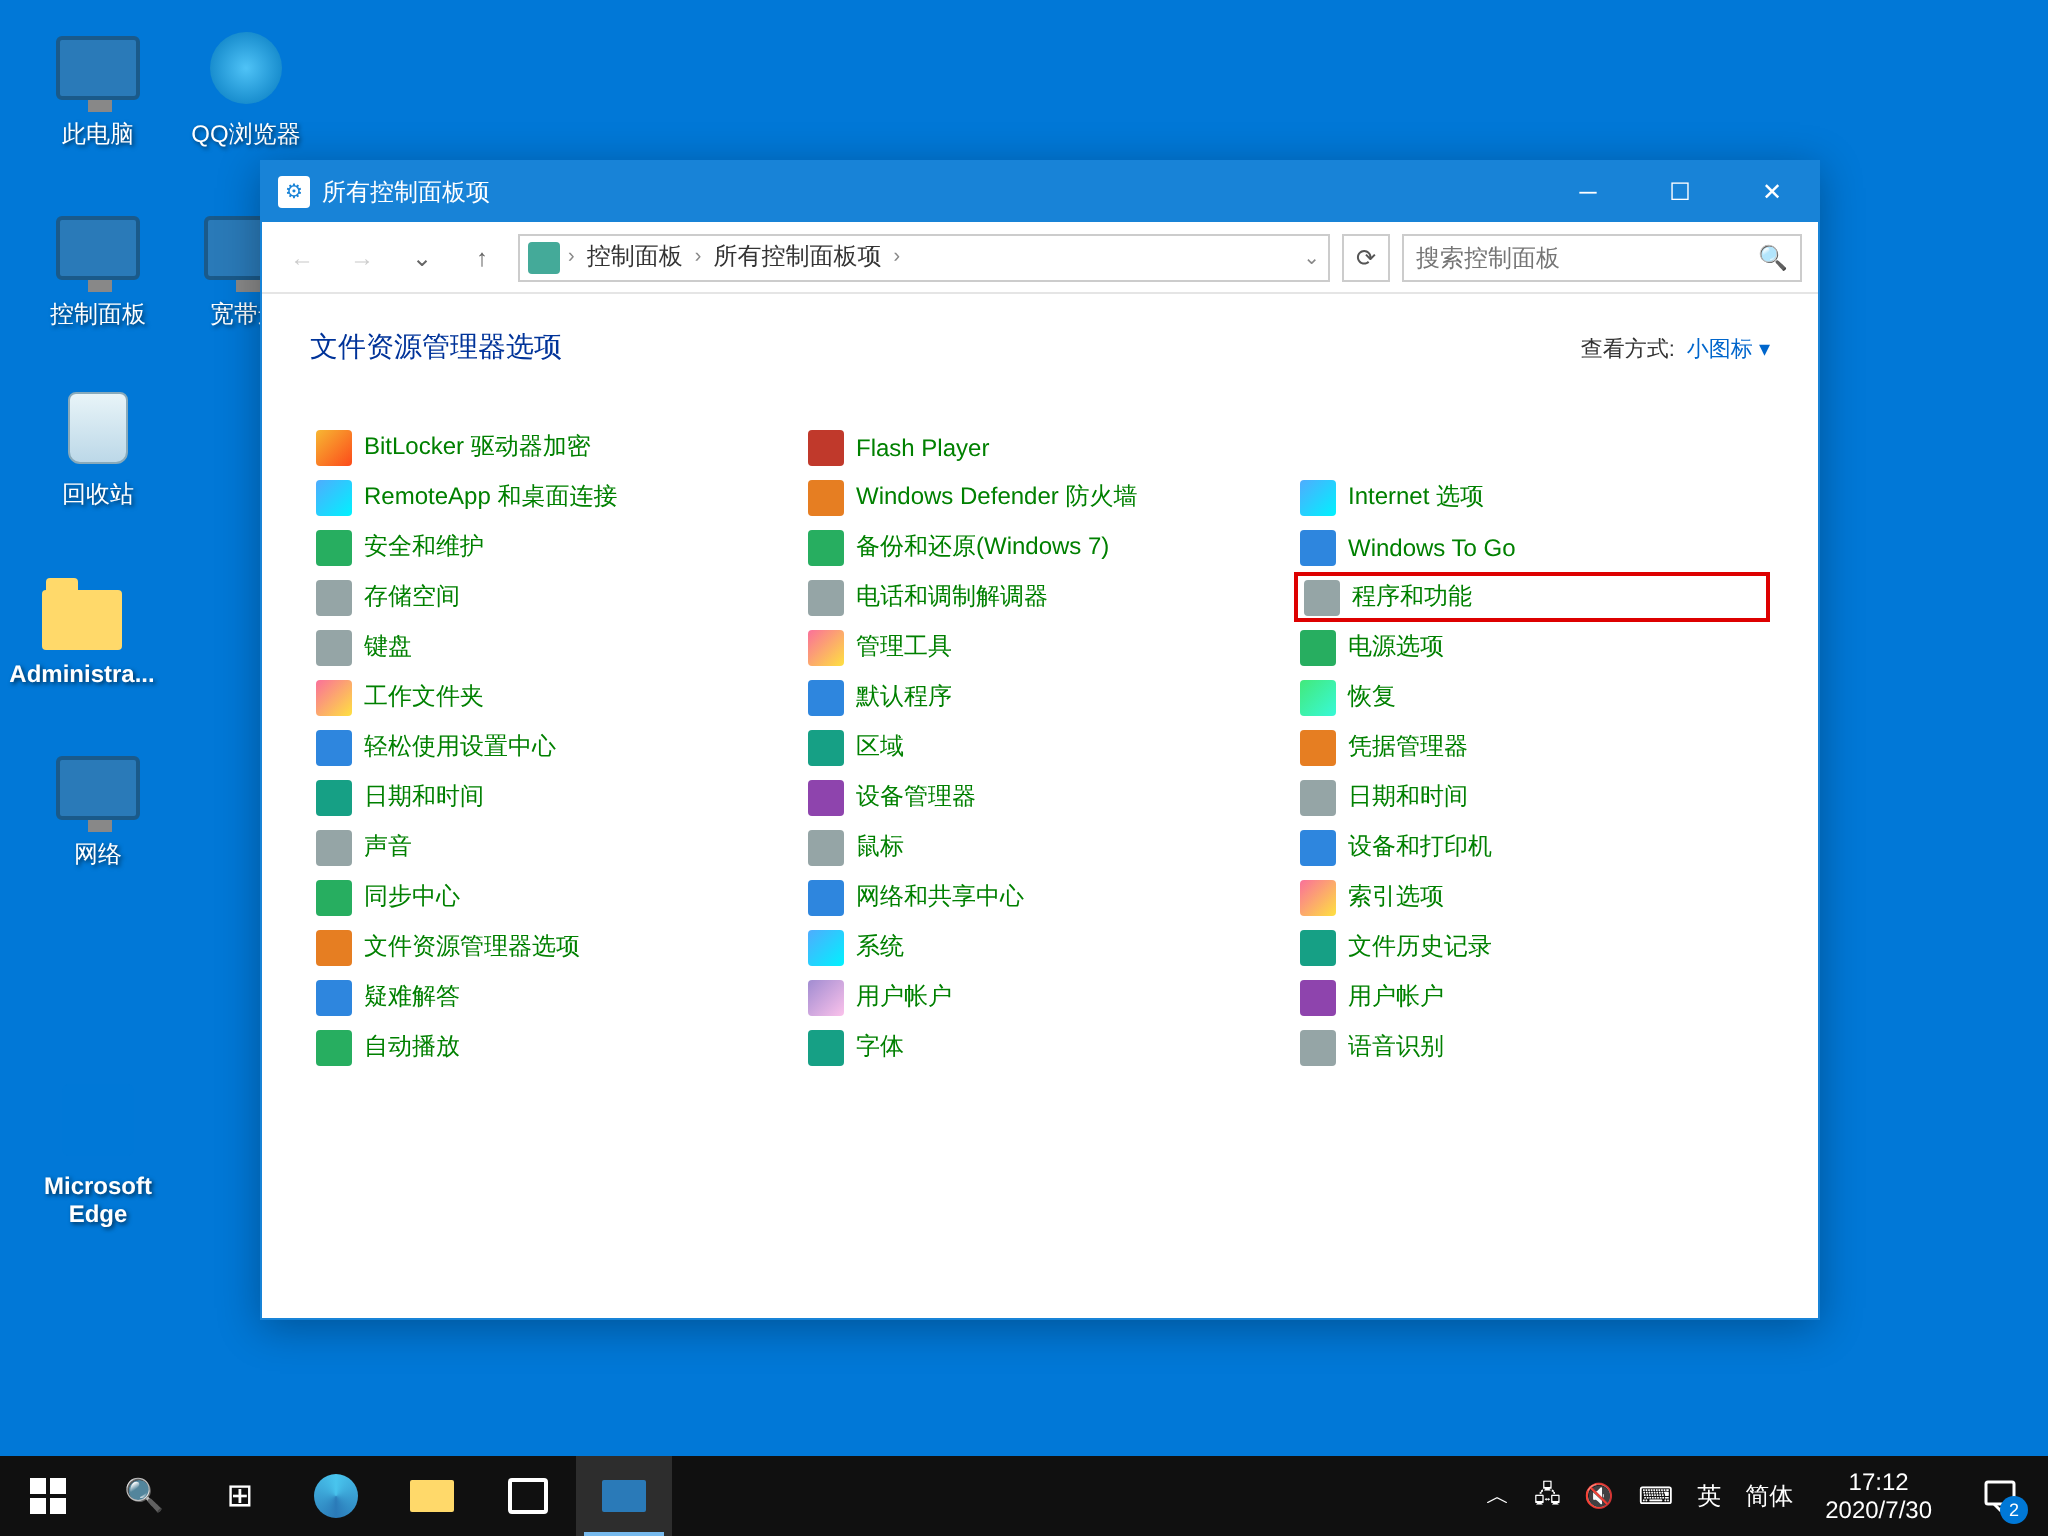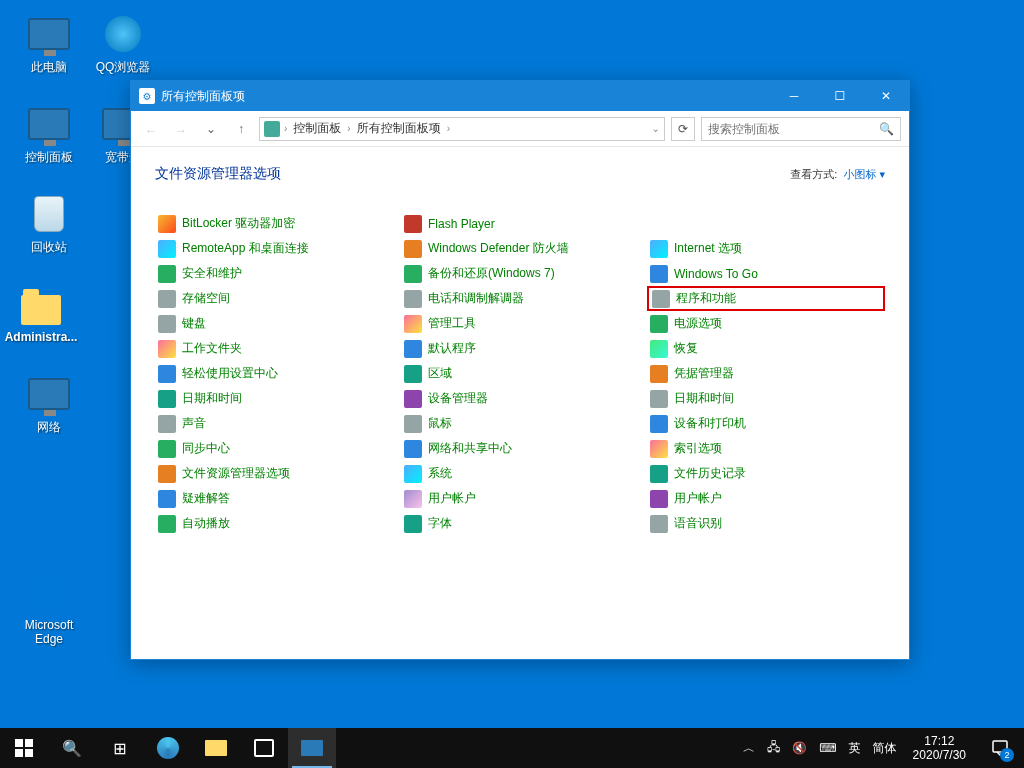--- a/index.html
+++ b/index.html
@@ -108,21 +108,21 @@
         <div class="folder"></div>
       </div>
       <div class="label">Administra...</div>
     </div>
     <div class="dicon" style="left: 12px; top: 370px;">
       <div class="glyph">
         <div class="monitor"></div>
       </div>
       <div class="label">网络</div>
     </div>
-    <div class="dicon" style="left: 12px; top: 568px;">
+    <div class="dicon" style="left: 12px; top: 536px; font-weight: bold;">
       <div class="glyph">
         <div class="edge"></div>
       </div>
       <div class="label">Microsoft Edge</div>
     </div>
   </div>
 
 <div class="window">
   <div class="titlebar">
     <span class="ticon">⚙</span>

